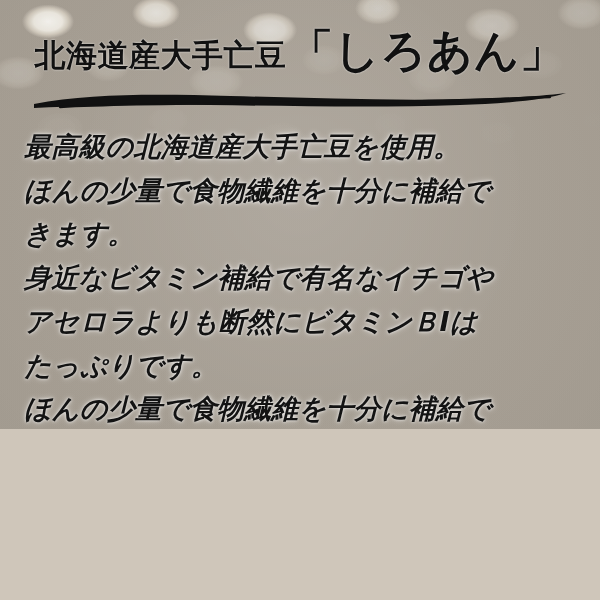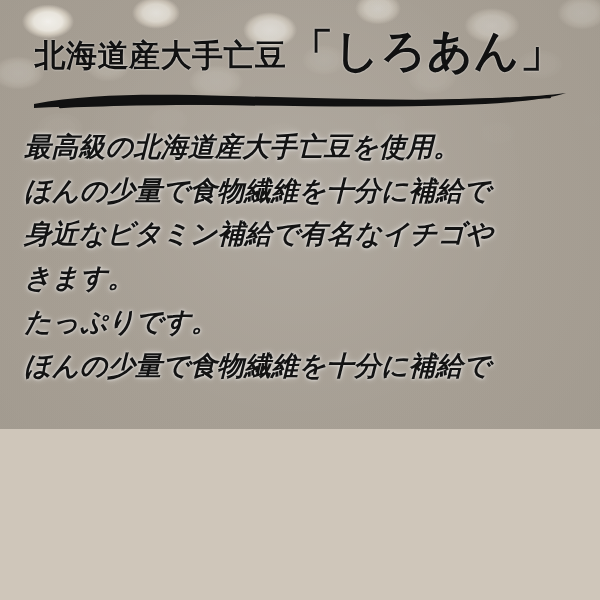--- a/index.html
+++ b/index.html
@@ -180,20 +180,21 @@
 
     <svg class="brush" viewBox="0 0 540 26" preserveAspectRatio="none" aria-hidden="true">
       <path d="M4,17 C60,6 130,7 200,9 C280,11 360,14 440,12 C480,11 512,9 536,6
                C516,13 470,17 430,18 C350,21 260,19 180,18 C120,17 56,18 4,21 Z" fill="#111111"></path>
       <path d="M30,20 C120,15 250,17 360,15 C420,14 470,12 520,10" stroke="#111111" stroke-width="2.4" fill="none" stroke-linecap="round"></path>
     </svg>
 
     <div class="body-copy">
       <p>最高級の北海道産大手亡豆を使用。</p>
       <p>ほんの少量で食物繊維を十分に補給で</p>
+      <p>きます。</p>
       <p>身近なビタミン補給で有名なイチゴや</p>
-      <p>きます。</p>
+      <p>アセロラよりも断然にビタミンＢⅠは</p>
       <p>たっぷりです。</p>
       <p>ほんの少量で食物繊維を十分に補給で</p>
     </div>
 
   </div>
 </div>
 
 </body></html>

